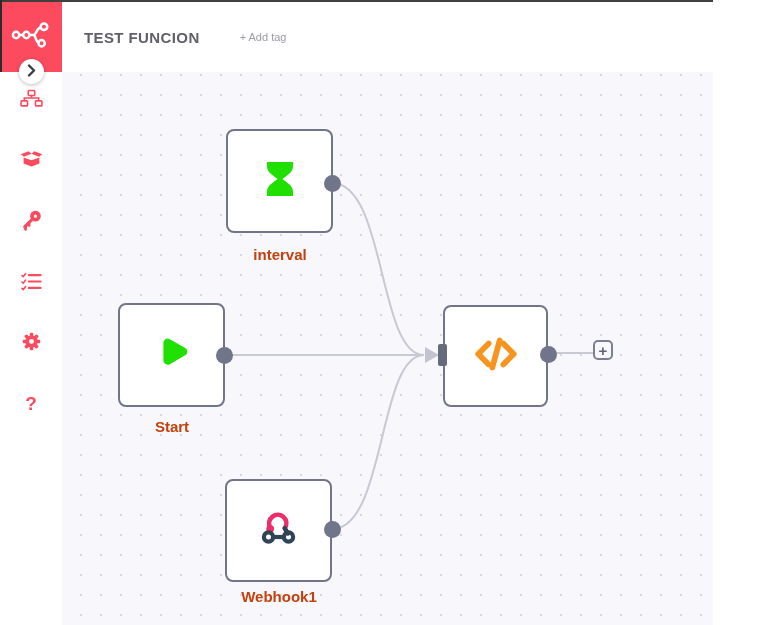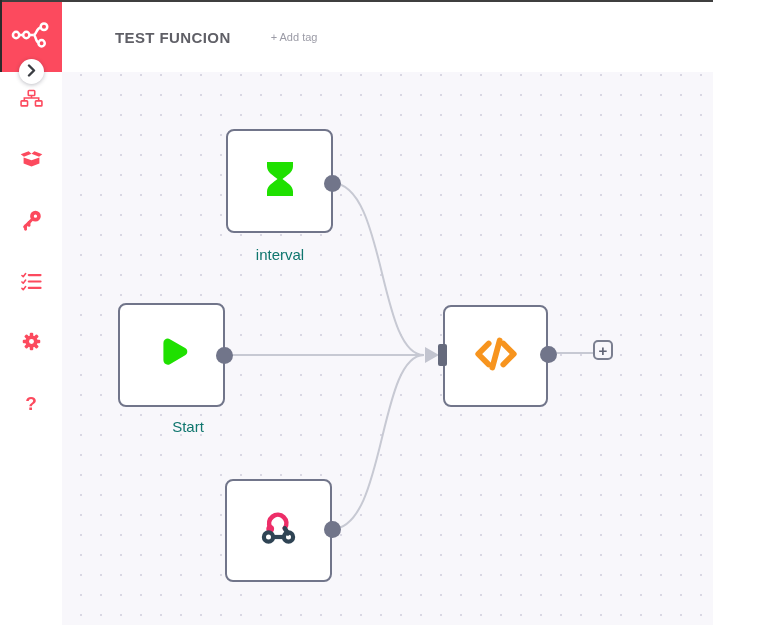--- a/index.html
+++ b/index.html
@@ -25,21 +25,21 @@
     display:flex; align-items:center; justify-content:center; z-index:40; cursor:pointer;
   }
   .side-icon {
     position:absolute; left:0; width:62px; height:24px;
     display:flex; align-items:center; justify-content:center; cursor:pointer;
   }
   .qmark { font-size:19px; font-weight:700; color:#fc4a5e; line-height:1; }
 
   
   .header {
-    position:absolute; left:77px; top:2px; width:651px; height:70px; background:#ffffff;
+    position:absolute; left:46px; top:2px; width:651px; height:70px; background:#ffffff;
     display:flex; align-items:center; z-index:20;
   }
   .wf-title { margin-left:38px; font-size:15px; font-weight:600; letter-spacing:.4px; color:#5f5f66; }
   .add-tag  { margin-left:40px; font-size:11px; color:#9b9ba6; cursor:pointer; }
 
   
   .canvas {
     position:absolute; left:62px; top:72px; width:651px; height:553px;
     background-color:#f8f7fb;
     background-image:radial-gradient(circle, #d9d7e3 1.1px, transparent 1.4px);
@@ -63,25 +63,25 @@
   .ep-start    { left:216px; top:347px; }
   .ep-webhook  { left:324px; top:521px; }
   .ep-function { left:540px; top:346px; }
 
   .input-port {
     position:absolute; left:438px; top:344px; width:9px; height:22px; border-radius:2px;
     background:#656a7c; z-index:23; cursor:crosshair;
   }
 
   .node-label {
-    position:absolute; width:160px; text-align:center; font-size:15px; font-weight:400;
-    color:#0f766e; z-index:21;
+    position:absolute; width:160px; text-align:center; font-size:15px; font-weight:700;
+    color:#c2410c; z-index:21;
   }
   .lb-interval { left:200px; top:246px; }
-  .lb-start    { left:108px;  top:418px; }
+  .lb-start    { left:92px;  top:418px; }
   .lb-webhook  { left:199px; top:588px; }
   .lb-function { left:416px; top:418px; }
 
   .plus-btn {
     position:absolute; left:593px; top:340px; width:20px; height:20px;
     border:2px solid #7b7f90; border-radius:5px; background:#f8f7fb;
     display:flex; align-items:center; justify-content:center;
     font-size:15px; font-weight:700; color:#5f6374; line-height:1; z-index:21; cursor:pointer;
   }
 </style>
@@ -126,20 +126,21 @@
         <path d="M 14.2 21.5 A 8.6 8.6 0 1 1 28.8 22.3" stroke="#ed2e68" stroke-width="4.6" fill="none" stroke-linecap="round"></path>
         <circle cx="14.2" cy="22.8" r="3.9" fill="#ed2e68"></circle>
         <path d="M 28.8 22.3 L 31.8 27.4" stroke="#2f4454" stroke-width="4.6" fill="none" stroke-linecap="round"></path>
         <circle cx="12.5" cy="31" r="4.6" stroke="#2f4454" stroke-width="4.2" fill="none"></circle>
         <circle cx="32.5" cy="31" r="4.6" stroke="#2f4454" stroke-width="4.2" fill="none"></circle>
         <path d="M 17 31 L 28 31" stroke="#2f4454" stroke-width="4.2" stroke-linecap="butt"></path>
       </svg>
     </span>
   </div>
   <div class="endpoint ep-webhook"></div>
+  <div class="node-label lb-webhook">Webhook1</div>
 
   <div class="node n-function">
     <span>
       <svg width="46" height="42" viewBox="0 0 44 40">
         <polyline points="15,10 5,20 15,30" stroke="#f7941e" stroke-width="5.5" fill="none" stroke-linecap="round" stroke-linejoin="round"></polyline>
         <polyline points="29,10 39,20 29,30" stroke="#f7941e" stroke-width="5.5" fill="none" stroke-linecap="round" stroke-linejoin="round"></polyline>
         <line x1="25.5" y1="7" x2="18.5" y2="33" stroke="#f7941e" stroke-width="5.5" stroke-linecap="round"></line>
       </svg>
     </span>
   </div>

